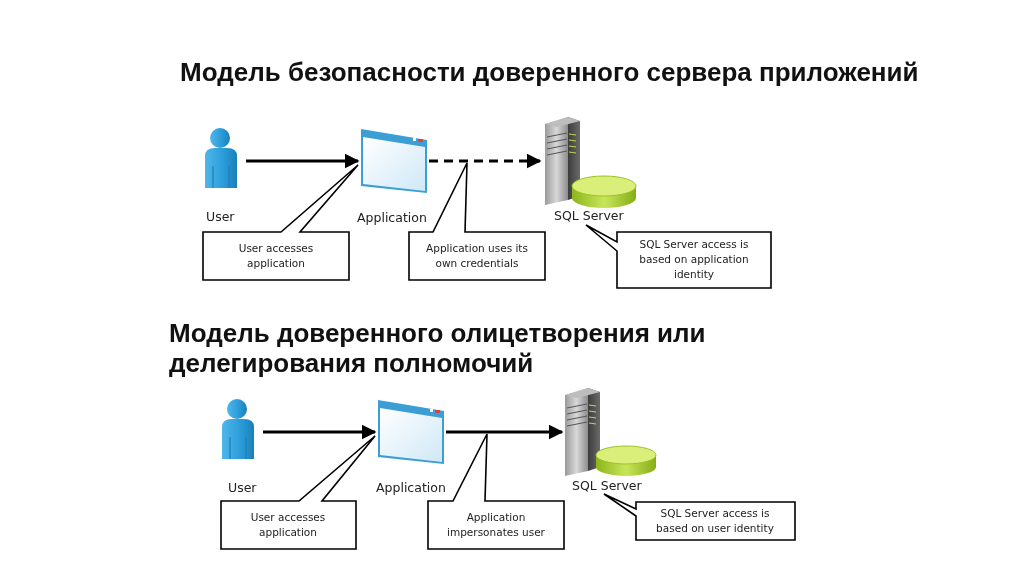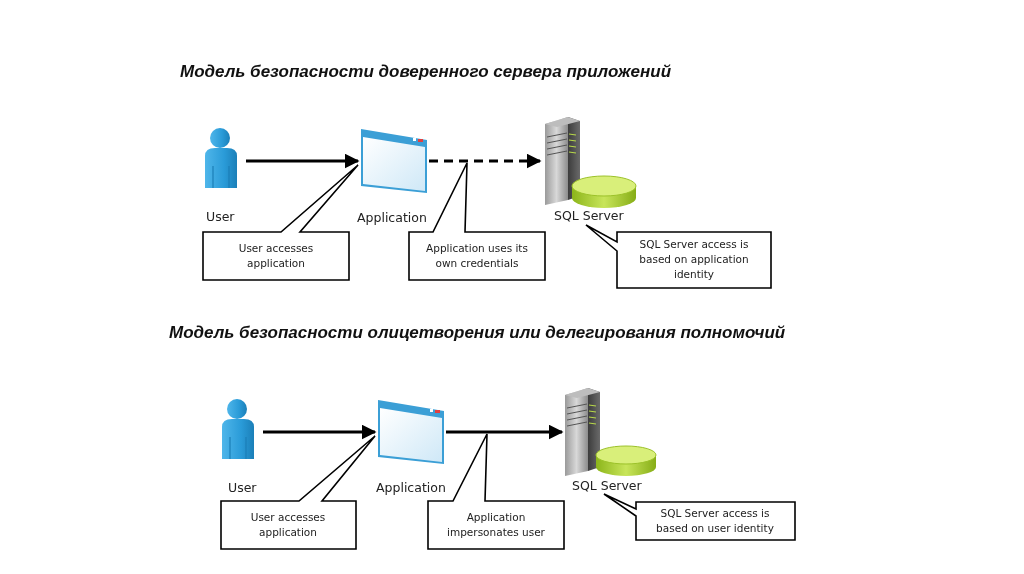--- a/index.html
+++ b/index.html
@@ -1,29 +1,29 @@
 <!DOCTYPE html>
 <html><head>
 <meta charset="utf-8">
 <style>
   html, body { margin: 0; padding: 0; background: #ffffff; }
   body { width: 1024px; height: 574px; position: relative; overflow: hidden;
          font-family: "Liberation Sans", "DejaVu Sans", sans-serif; }
-  .title { position: absolute; font-weight: bold; font-size: 17px; color: #111; line-height: 30px; font-style: italic; }
+  .title { position: absolute; font-weight: bold; font-size: 26px; color: #111; line-height: 30px; }
   #t1 { left: 180px; top: 57px; }
   #t2 { left: 169px; top: 318px; }
   svg { position: absolute; left: 0; top: 0; }
   .lbl { font-family: "DejaVu Sans", sans-serif; font-size: 12.5px; fill: #222; }
   .cap { font-family: "DejaVu Sans", sans-serif; font-size: 10.5px; fill: #222; }
 </style>
 </head>
 <body>
 
 <div id="t1" class="title">Модель безопасности доверенного сервера приложений</div>
-<div id="t2" class="title" style="width:660px;">Модель безопасности олицетворения или делегирования полномочий</div>
+<div id="t2" class="title" style="width:660px;">Модель доверенного олицетворения или делегирования полномочий</div>
 
 <svg width="1024" height="574" viewBox="0 0 1024 574">
   <defs>
     <linearGradient id="userGrad" x1="0" x2="1">
       <stop offset="0" stop-color="#4fb6ea"></stop>
         <stop offset="0.6" stop-color="#2a9bd8"></stop>
         <stop offset="1" stop-color="#1b7fb8"></stop>
     </linearGradient>
     <linearGradient id="winGrad" x1="0" y1="0" x2="1" y2="1">
       <stop offset="0" stop-color="#ffffff"></stop>

